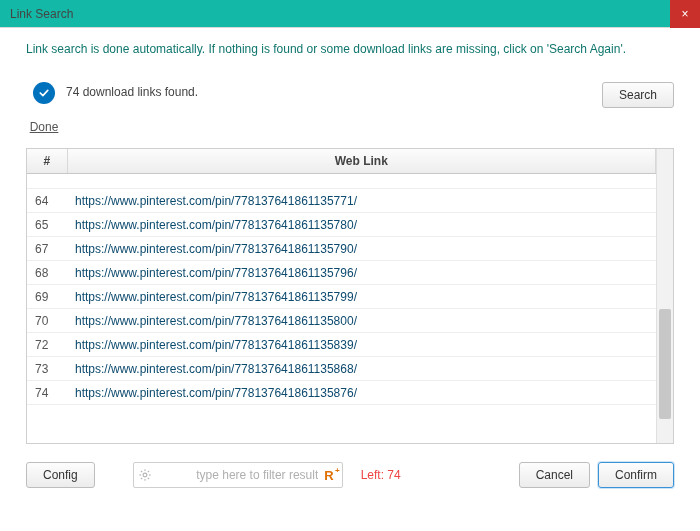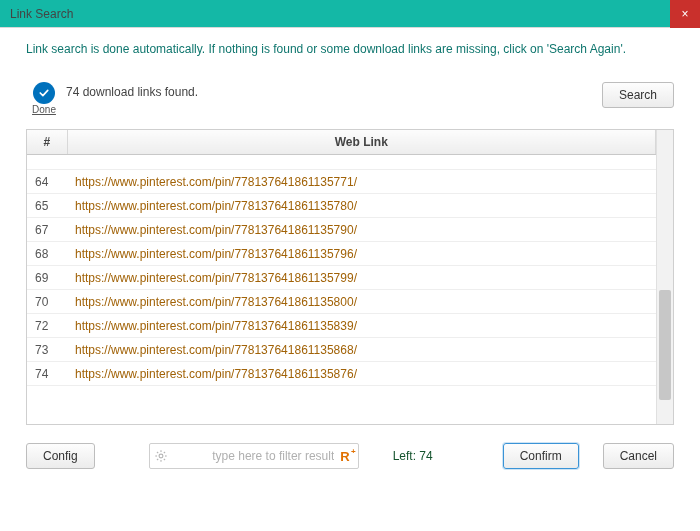--- a/index.html
+++ b/index.html
@@ -44,21 +44,21 @@
     display: flex; flex-direction: column; align-items: center;
     width: 36px;
   }
   .checkball {
     width: 22px; height: 22px; border-radius: 50%;
     background: #0071bc;
     display: flex; align-items: center; justify-content: center;
     color: #fff;
   }
   .checkball svg { width: 12px; height: 12px; }
-  .done-label { font-size: 10px; color: #555; margin-top: 0; text-decoration: underline; }
+  .done-label { font-size: 12px; color: #555; margin-top: 16px; text-decoration: underline; }
   .status-msg { color: #444; margin-left: 4px; padding-top: 3px; flex:1;}
   .search-btn, .footer-btn {
     background: linear-gradient(#fdfdfd, #ececec);
     border: 1px solid #bdbdbd;
     border-radius: 3px;
     padding: 5px 16px;
     font-size: 12px;
     color: #333;
     cursor: default;
     font-family: inherit;
@@ -86,21 +86,21 @@
     color: #444;
     padding: 5px 6px;
     font-size: 12px;
     position: sticky; top: 0;
     text-align: center;
   }
   thead th:first-child { width: 40px; }
   tbody td {
     border-bottom: 1px solid #eee;
     padding: 4px 8px;
-    color: #a16207;
+    color: #0c4a6e;
     white-space: nowrap;
     font-size: 12px;
     height: 24px;
   }
   tbody td:first-child { text-align: left; color:#555;}
   tbody tr.partial td {
     height: 8px; padding: 0 8px; color: transparent;
     border-bottom: 1px solid #eee;
     overflow:hidden;
   }
@@ -113,21 +113,21 @@
   .vscroll .thumb {
     position: absolute;
     left: 2px; right: 2px;
     top: 160px; height: 110px;
     background: #c7c7c7;
     border-radius: 2px;
   }
   .footer {
     margin-top: 18px;
     display: flex; align-items: center;
-    gap: 24px;
+    gap: 8px;
   }
   .filter-box {
     display: flex; align-items: center;
     border: 1px solid #cfcfcf;
     border-radius: 2px;
     height: 26px;
     width: 210px;
     margin-left: 30px;
     background: #fff;
     padding: 0 4px;
@@ -145,21 +145,21 @@
   }
   .filter-box input::placeholder { color:#b0b0b0; }
   .filter-box .rplus {
     font-weight: bold;
     color: #e07000;
     font-size: 13px;
     position: relative;
     padding-right:4px;
   }
   .filter-box .rplus sup { font-size:8px; position:absolute; top:-2px; right:-2px;}
-  .left-count { color:#14532d; margin-left: 10px; }
+  .left-count { color:#ef4444; margin-left: 10px; }
   .spacer { flex: 1; }
   .footer-btn.confirm {
     border: 1px solid #3a93d6;
     box-shadow: 0 0 0 1px rgba(58,147,214,.25);
   }
 </style>
 </head>
 <body>
 
 <div class="titlebar">
@@ -259,16 +259,16 @@
               <line x1="12.6" y1="3.4" x2="11.2" y2="4.8"></line>
               <line x1="4.8" y1="11.2" x2="3.4" y2="12.6"></line>
             </g>
           </svg>
       </span>
       <input type="text" placeholder="type here to filter result" style="">
       <span class="rplus"><span>R</span><sup>+</sup></span>
     </div>
     <span class="left-count">Left: 74</span>
     <div class="spacer"></div>
+    <button class="footer-btn">Cancel</button>
     <button class="footer-btn confirm">Confirm</button>
-    <button class="footer-btn">Cancel</button>
   </div>
 </div>
 
 </body></html>

